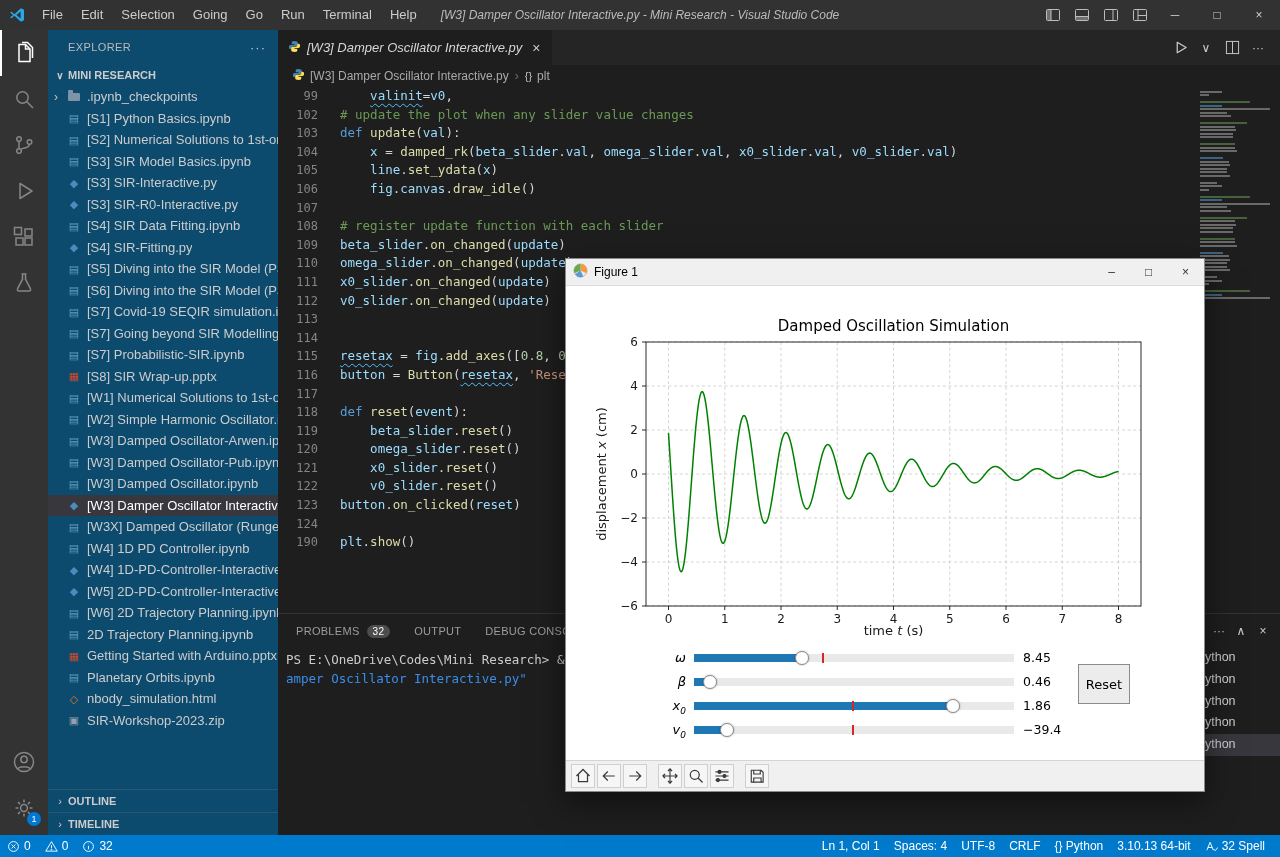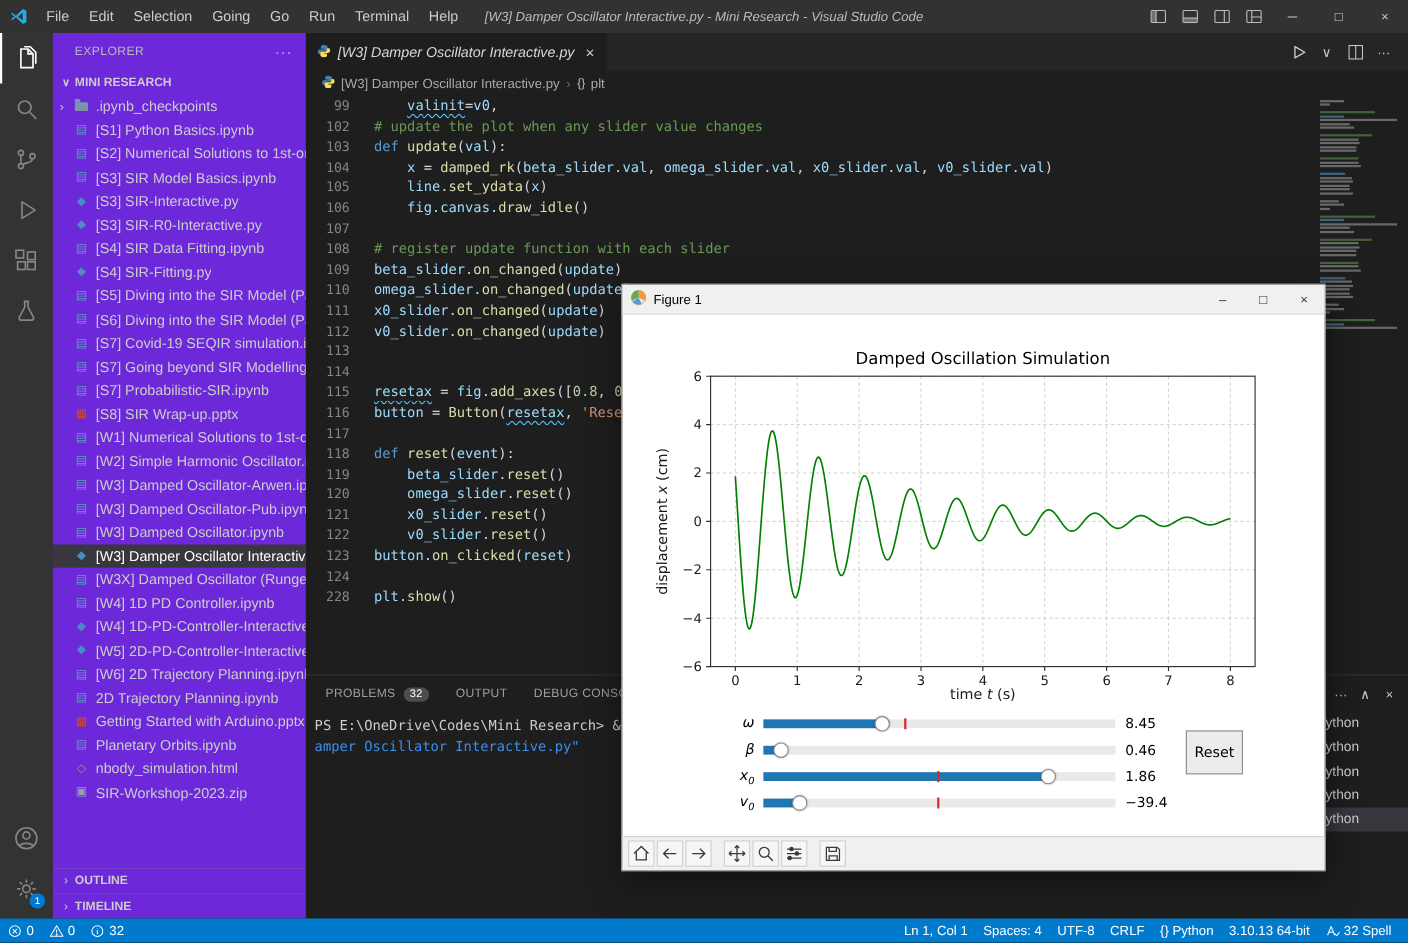--- a/index.html
+++ b/index.html
@@ -18,21 +18,21 @@
 
   
   #activitybar{position:absolute;left:0;top:30px;bottom:22px;width:48px;background:#333333;z-index:4;}
   .act-icon{width:48px;height:46px;display:flex;align-items:center;justify-content:center;color:#868686;position:relative;}
   .act-icon.active{color:#ffffff;box-shadow:inset 2px 0 0 #ffffff;}
   .act-badge{position:absolute;bottom:5px;right:7px;background:#0078d4;color:#fff;font-size:9px;
     width:14px;height:14px;border-radius:50%;line-height:14px;text-align:center;}
   #act-bottom{position:absolute;bottom:4px;left:0;}
 
   
-  #sidebar{position:absolute;left:48px;top:30px;bottom:22px;width:230px;background:#6d28d9;color:#bcbcbc;z-index:4;}
+  #sidebar{position:absolute;left:48px;top:30px;bottom:22px;width:230px;background:#0c4a6e;color:#bcbcbc;z-index:4;}
   .sb-header{height:34px;display:flex;align-items:center;padding:0 12px 0 20px;font-size:11px;
     letter-spacing:.4px;color:#bbbbbb;}
   .sb-more{margin-left:auto;color:#cccccc;font-size:13px;letter-spacing:1px;}
   .section-header{height:22px;display:flex;align-items:center;font-weight:bold;font-size:11px;color:#cccccc;padding-left:4px;}
   .section-header .chev{width:16px;text-align:center;font-size:10px;}
   .file-row{height:21.5px;display:flex;align-items:center;padding-left:6px;font-size:13px;color:#cccccc;
     white-space:pre;overflow:hidden;}
   .file-row.selected{background:#37373d;color:#ffffff;}
   .twisty{width:12px;flex:none;color:#c5c5c5;font-size:12px;}
   .fi{width:16px;height:16px;flex:none;margin-right:5px;font-size:11px;line-height:16px;text-align:center;
@@ -345,21 +345,21 @@
         <div class="code-line"><span class="ln">115</span><span class="lc"><span class="t-u">resetax</span><span class="t-p"> = </span><span class="t-v">fig</span><span class="t-p">.</span><span class="t-f">add_axes</span><span class="t-p">([</span><span class="t-n">0.8</span><span class="t-p">, </span><span class="t-n">0</span></span></div>
         <div class="code-line"><span class="ln">116</span><span class="lc"><span class="t-v">button</span><span class="t-p"> = </span><span class="t-f">Button</span><span class="t-p">(</span><span class="t-u">resetax</span><span class="t-p">, </span><span class="t-s">'Reset'</span></span></div>
         <div class="code-line"><span class="ln">117</span><span class="lc"></span></div>
         <div class="code-line"><span class="ln">118</span><span class="lc"><span class="t-k">def</span><span class="t-p"> </span><span class="t-f">reset</span><span class="t-p">(</span><span class="t-v">event</span><span class="t-p">):</span></span></div>
         <div class="code-line"><span class="ln">119</span><span class="lc"><span class="t-p">    </span><span class="t-v">beta_slider</span><span class="t-p">.</span><span class="t-f">reset</span><span class="t-p">()</span></span></div>
         <div class="code-line"><span class="ln">120</span><span class="lc"><span class="t-p">    </span><span class="t-v">omega_slider</span><span class="t-p">.</span><span class="t-f">reset</span><span class="t-p">()</span></span></div>
         <div class="code-line"><span class="ln">121</span><span class="lc"><span class="t-p">    </span><span class="t-v">x0_slider</span><span class="t-p">.</span><span class="t-f">reset</span><span class="t-p">()</span></span></div>
         <div class="code-line"><span class="ln">122</span><span class="lc"><span class="t-p">    </span><span class="t-v">v0_slider</span><span class="t-p">.</span><span class="t-f">reset</span><span class="t-p">()</span></span></div>
         <div class="code-line"><span class="ln">123</span><span class="lc"><span class="t-v">button</span><span class="t-p">.</span><span class="t-f">on_clicked</span><span class="t-p">(</span><span class="t-v">reset</span><span class="t-p">)</span></span></div>
         <div class="code-line"><span class="ln">124</span><span class="lc"></span></div>
-        <div class="code-line"><span class="ln">228</span><span class="lc"><span class="t-v">plt</span><span class="t-p">.</span><span class="t-f">show</span><span class="t-p">()</span></span></div>
+        <div class="code-line"><span class="ln">190</span><span class="lc"><span class="t-v">plt</span><span class="t-p">.</span><span class="t-f">show</span><span class="t-p">()</span></span></div>
       </div>
     <div id="minimap">
         <div class="mm-bar" style="background: rgb(168, 168, 168); width: 21.5px;"></div>
         <div class="mm-bar" style="background: rgb(168, 168, 168); width: 8.9px;"></div>
         <div class="mm-bar" style="height: 2px; background: transparent;"></div>
         <div class="mm-bar" style="background: rgb(106, 153, 85); width: 50.3px;"></div>
         <div class="mm-bar" style="background: rgb(86, 156, 214); width: 22.4px;"></div>
         <div class="mm-bar" style="background: rgb(168, 168, 168); width: 70px;"></div>
         <div class="mm-bar" style="background: rgb(168, 168, 168); width: 26.9px;"></div>
         <div class="mm-bar" style="background: rgb(168, 168, 168); width: 31.4px;"></div>

